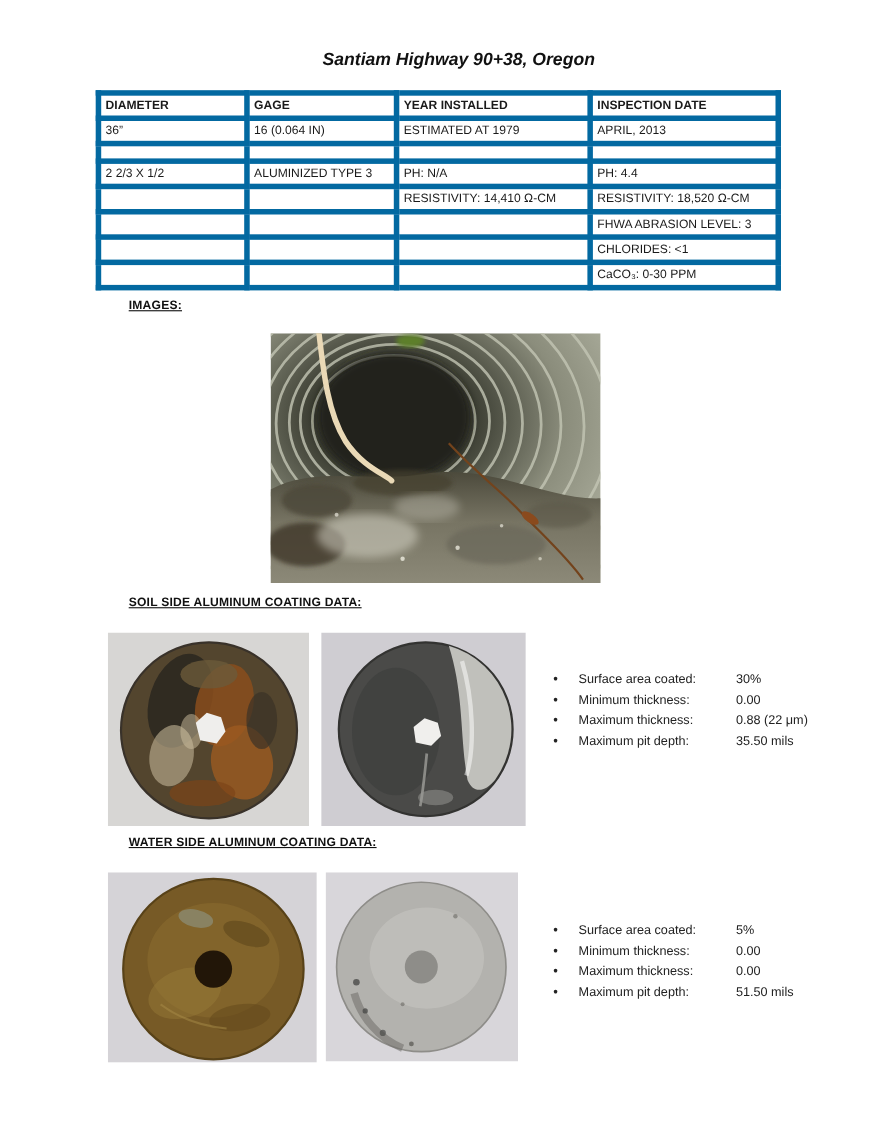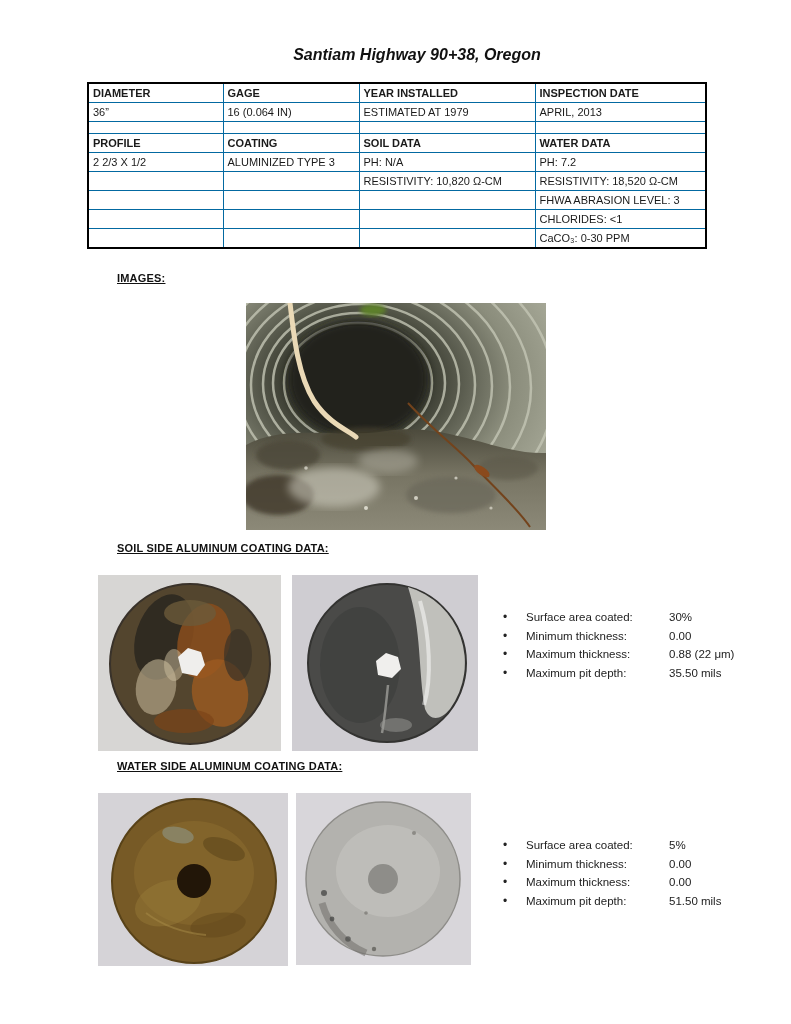--- a/index.html
+++ b/index.html
@@ -9,21 +9,21 @@
   }
   .title{
     position:absolute;top:46px;left:0;width:100%;margin:0;
     text-align:center;font-size:16px;font-weight:bold;font-style:italic;color:#111;
   }
   table.spec{
     position:absolute;left:87px;top:82px;width:618px;
     border-collapse:collapse;table-layout:fixed;border:2px solid #000;
   }
   table.spec td{
-    border:1px solid #0369a1;font-size:11px;line-height:13px;
+    border:5px solid #0369a1;font-size:11px;line-height:13px;
     padding:1px 4px;height:16px;white-space:nowrap;overflow:hidden;vertical-align:middle;
   }
   table.spec tr.hdr td{font-weight:bold;}
   table.spec tr.spacer td{height:9px;}
   .sec-head{
     position:absolute;margin:0;font-size:11px;font-weight:bold;
     text-decoration:underline;color:#111;letter-spacing:0.2px;
   }
   .photo{position:absolute;display:block;}
   .bullets{position:absolute;width:300px;font-size:11.5px;color:#222;}
@@ -58,36 +58,30 @@
       <td>16 (0.064 IN)</td>
       <td>ESTIMATED AT 1979</td>
       <td>APRIL, 2013</td>
     </tr>
     <tr class="spacer">
       <td></td>
       <td></td>
       <td></td>
       <td></td>
     </tr>
-    <tr class="hdr">
-      <td>PROFILE</td>
-      <td>COATING</td>
-      <td>SOIL DATA</td>
-      <td>WATER DATA</td>
-    </tr>
     <tr>
       <td>2 2/3 X 1/2</td>
       <td>ALUMINIZED TYPE 3</td>
       <td>PH: N/A</td>
-      <td>PH: 7.2</td>
-    </tr>
-    <tr>
-      <td></td>
-      <td></td>
-      <td>RESISTIVITY: 10,820 Ω-CM</td>
+      <td>PH: 4.4</td>
+    </tr>
+    <tr>
+      <td></td>
+      <td></td>
+      <td>RESISTIVITY: 14,410 Ω-CM</td>
       <td>RESISTIVITY: 18,520 Ω-CM</td>
     </tr>
     <tr>
       <td></td>
       <td></td>
       <td></td>
       <td>FHWA ABRASION LEVEL: 3</td>
     </tr>
     <tr>
       <td></td>

